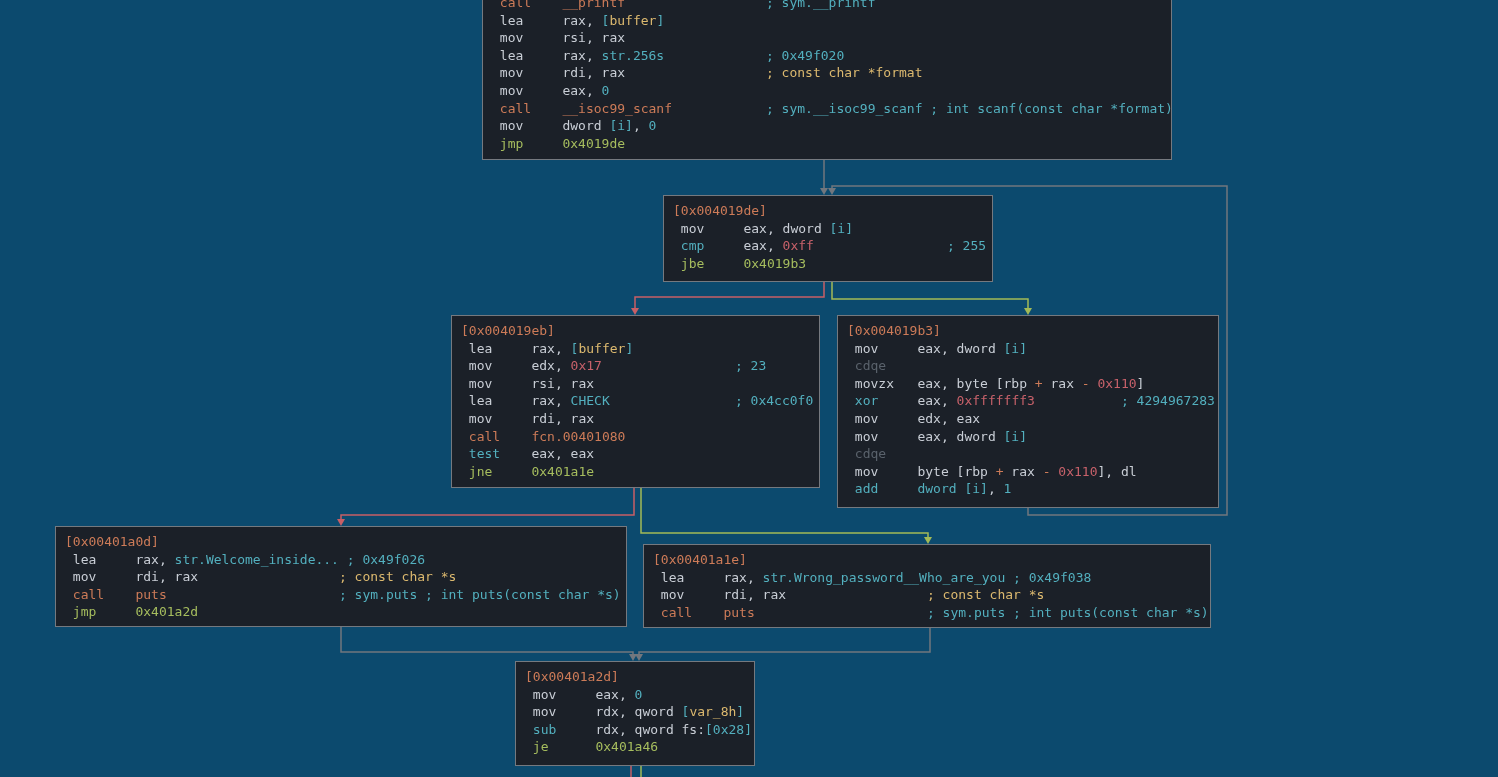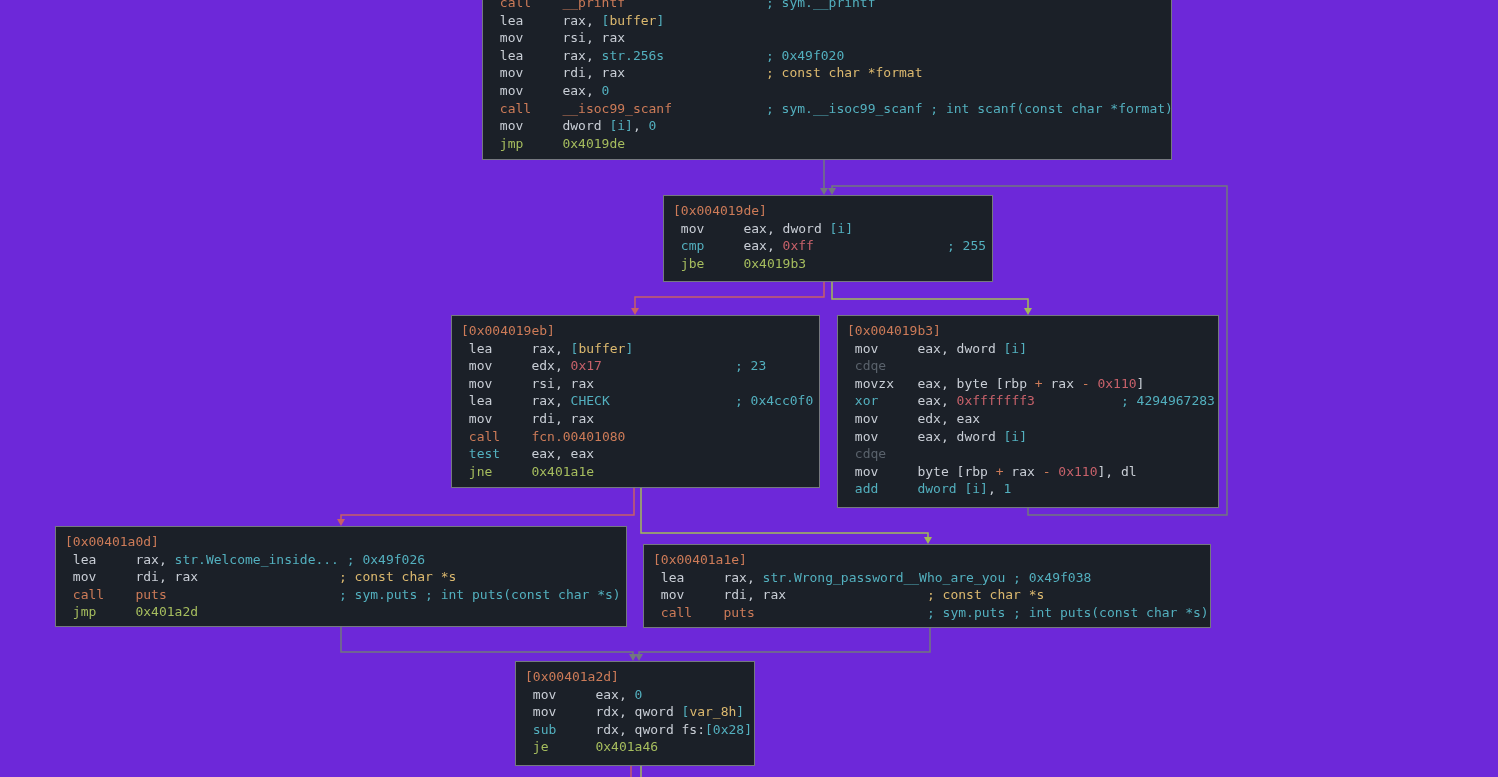--- a/index.html
+++ b/index.html
@@ -22,21 +22,21 @@
   .tk-or{color:var(--text-orange,#cd7b58);}
   .tk-gn{color:var(--text-green,#a6bd5e);}
   .tk-cy{color:var(--text-cyan,#53b0bf);}
   .tk-rd{color:var(--text-red,#c7616a);}
   .tk-yl{color:var(--text-yellow,#dcb96f);margin-top:28px;}
   .tk-gy{color:var(--text-gray,#5a626c);}
 </style>
 </head>
 <body style="--canvas-bg: #24272e; --block-bg: #1b2028; --block-border: #75797f; --edge-gray: #72777e; --edge-red: #c75f66; --edge-green: #a2ba57; --text-default: #c9ced6; --text-orange: #cd7b58; --text-green: #a6bd5e; --text-cyan: #53b0bf; --text-red: #c7616a; --text-yellow: #dcb96f; --text-gray: #5a626c;">
 
-<div id="graph-canvas" style="background: #6d28d9;">
+<div id="graph-canvas" style="background: #0c4a6e;">
   <svg id="edge-layer" width="1498" height="777" viewBox="0 0 1498 777">
       <polyline points="824,160 824,188" fill="none" stroke="#72777e" stroke-width="1.5"></polyline>
       <polygon points="820,188 828,188 824,195" fill="#72777e"></polygon>
       <polyline points="1028,508 1028,515 1227,515 1227,186 832,186 832,188" fill="none" stroke="#72777e" stroke-width="1.5"></polyline>
       <polygon points="828,188 836,188 832,195" fill="#72777e"></polygon>
       <polyline points="824,282 824,297 635,297 635,308" fill="none" stroke="#c75f66" stroke-width="1.5"></polyline>
       <polygon points="631,308 639,308 635,315" fill="#c75f66"></polygon>
       <polyline points="832,282 832,299 1028,299 1028,308" fill="none" stroke="#a2ba57" stroke-width="1.5"></polyline>
       <polygon points="1024,308 1032,308 1028,315" fill="#a2ba57"></polygon>
       <polyline points="634,488 634,515 341,515 341,519" fill="none" stroke="#c75f66" stroke-width="1.5"></polyline>

